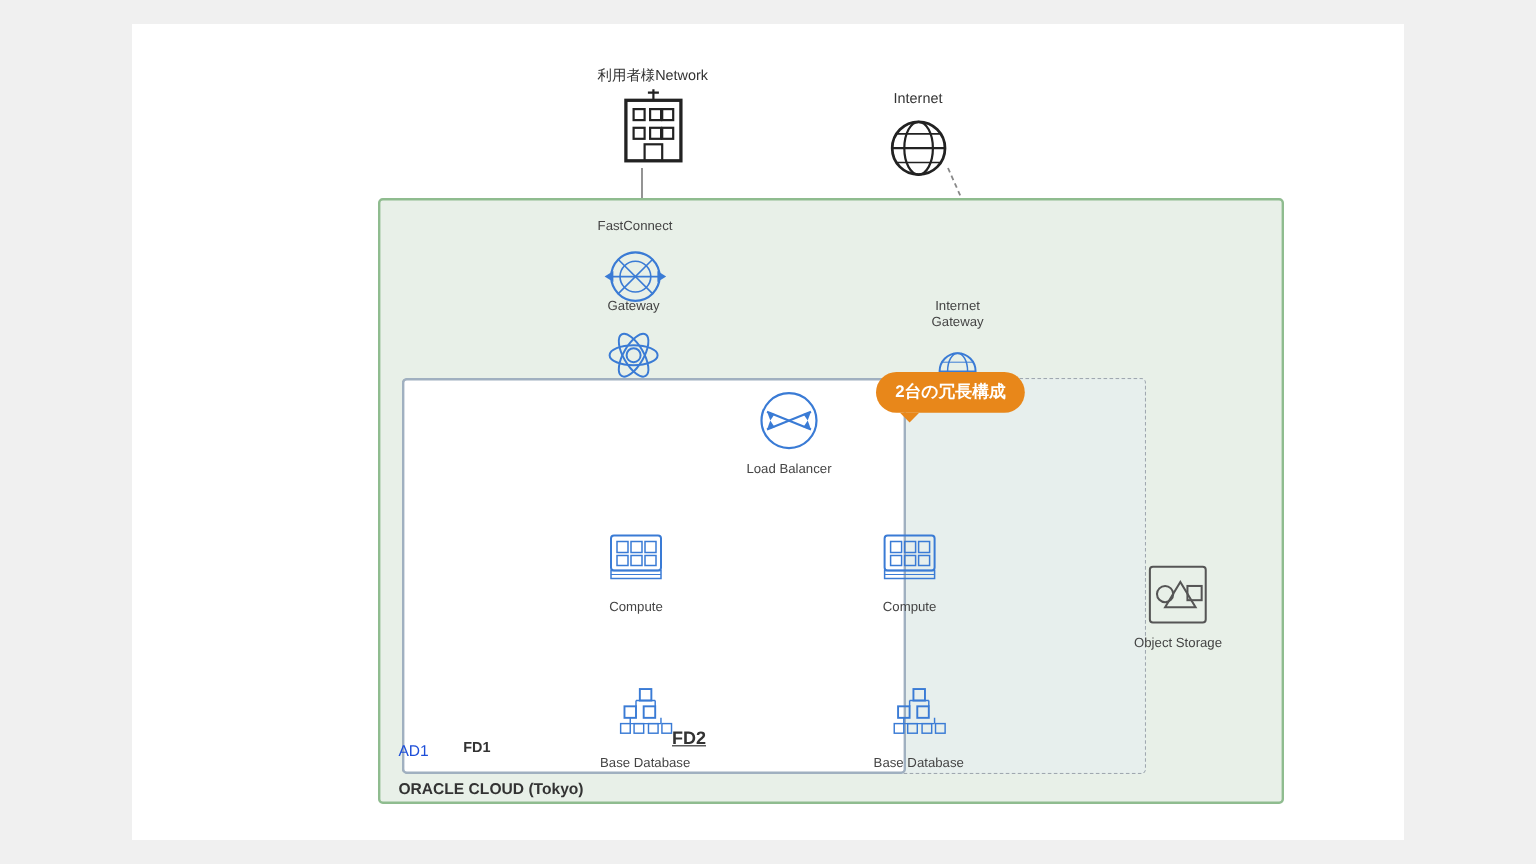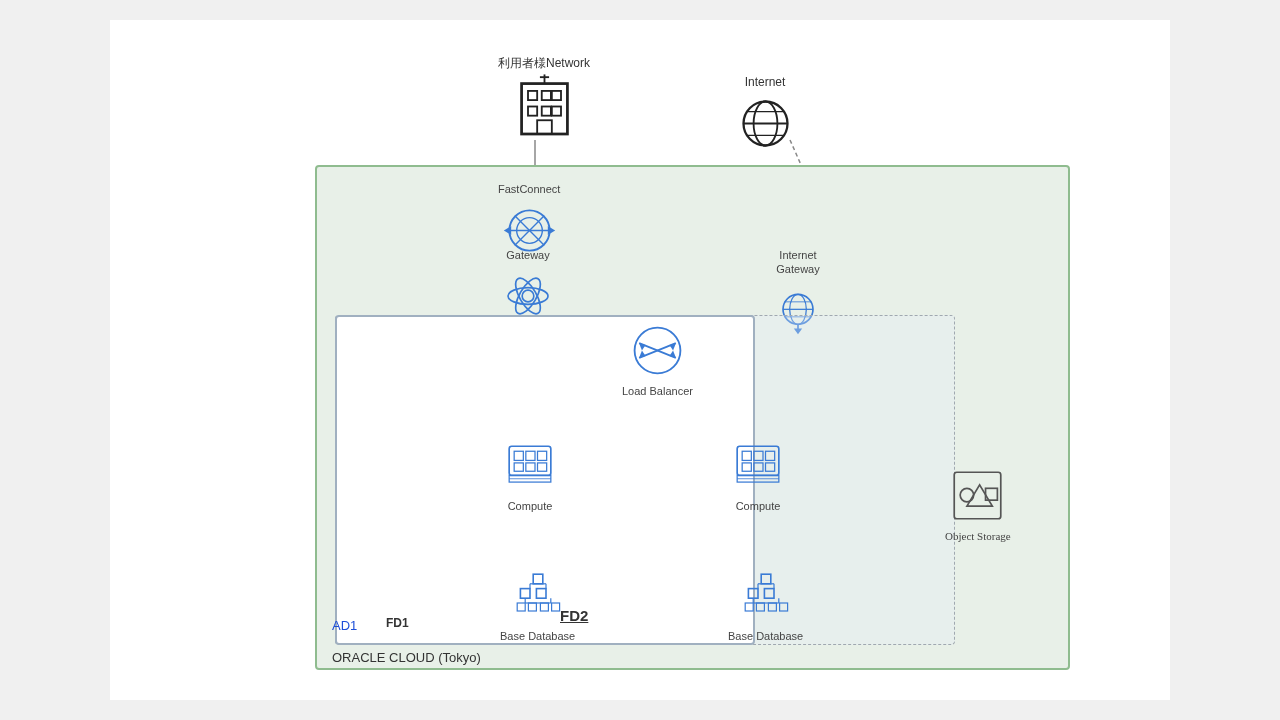--- a/index.html
+++ b/index.html
@@ -237,20 +237,23 @@
         <polygon points="50,38 43,36 47,30" fill="#3a7bd5"></polygon>
         <polygon points="50,22 43,24 47,30" fill="#3a7bd5"></polygon>
         <polygon points="10,22 17,24 13,30" fill="#3a7bd5"></polygon>
         <polygon points="10,38 17,36 13,30" fill="#3a7bd5"></polygon>
       </svg>
     </div>
     <div class="node-label-text">Load
 Balancer</div>
   </div>
 
+  <div class="callout" style="top:290px; left:620px;">
+    <span>2台の冗長構成</span>
+  </div>
 
   <div class="diagram-node" style="top:415px; left:390px;">
     <div class="icon-box">
       <svg viewBox="0 0 60 55" width="50" height="50">
 
         <rect x="5" y="5" width="50" height="35" rx="3" fill="none" stroke="#3a7bd5" stroke-width="2"></rect>
 
         <rect x="11" y="11" width="11" height="11" fill="none" stroke="#3a7bd5" stroke-width="1.5"></rect>
         <rect x="25" y="11" width="11" height="11" fill="none" stroke="#3a7bd5" stroke-width="1.5"></rect>
         <rect x="39" y="11" width="11" height="11" fill="none" stroke="#3a7bd5" stroke-width="1.5"></rect>
@@ -320,21 +323,21 @@
         <rect x="4" y="40" width="10" height="10" fill="none" stroke="#3a7bd5" stroke-width="1.5"></rect>
         <rect x="18" y="40" width="10" height="10" fill="none" stroke="#3a7bd5" stroke-width="1.5"></rect>
         <rect x="33" y="40" width="10" height="10" fill="none" stroke="#3a7bd5" stroke-width="1.5"></rect>
         <rect x="47" y="40" width="10" height="10" fill="none" stroke="#3a7bd5" stroke-width="1.5"></rect>
       </svg>
     </div>
     <div class="node-label-text">Base
 Database</div>
   </div>
 
-  <div class="diagram-node" style="top:445px; left:835px;font-family:Liberation Serif, serif;">
+  <div class="diagram-node" style="top:445px; left:835px;">
     <div class="icon-box">
       <svg viewBox="0 0 65 65" width="55" height="55">
 
         <rect x="5" y="5" width="55" height="55" rx="3" fill="none" stroke="#555" stroke-width="2"></rect>
 
         <polygon points="20,45 35,20 50,45" fill="none" stroke="#555" stroke-width="2"></polygon>
 
         <circle cx="20" cy="32" r="8" fill="none" stroke="#555" stroke-width="2"></circle>
 
         <rect x="42" y="24" width="14" height="14" fill="none" stroke="#555" stroke-width="2"></rect>
@@ -342,15 +345,15 @@
     </div>
     <div class="node-label-text">Object Storage</div>
   </div>
 
   <div style="position:absolute; bottom:70px; left:276px; font-size:12px; font-weight:bold; color:#333;">FD1</div>
 
   <div style="position:absolute; bottom:76px; left:450px; font-size:15px; font-weight:bold; color:#333;text-decoration:underline;">FD2</div>
 
   <div style="position:absolute; bottom:67px; left:222px; font-size:13px; color:#1d4ed8;">AD1</div>
 
-  <div style="position:absolute; bottom:35px; left:222px; font-size:13px; font-weight:normal; color:#333;">ORACLE CLOUD (Tokyo)</div>
+  <div style="position:absolute; bottom:35px; left:222px; font-size:13px; font-weight:bold; color:#333;">ORACLE CLOUD (Tokyo)</div>
 
 </div>
 
 </body></html>

